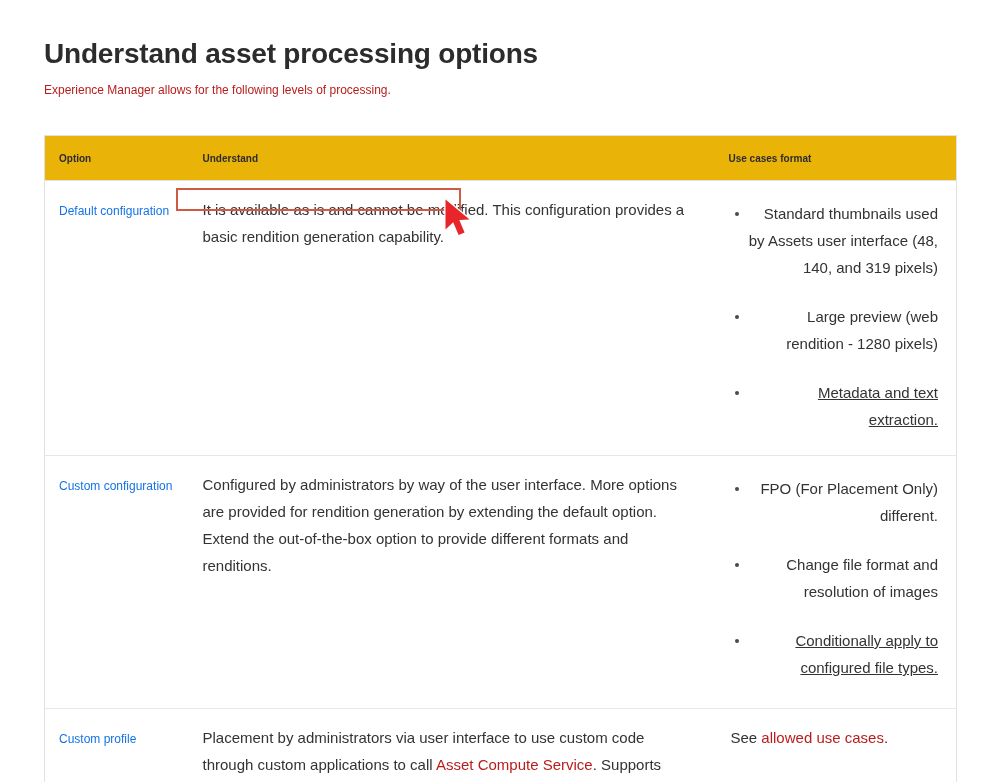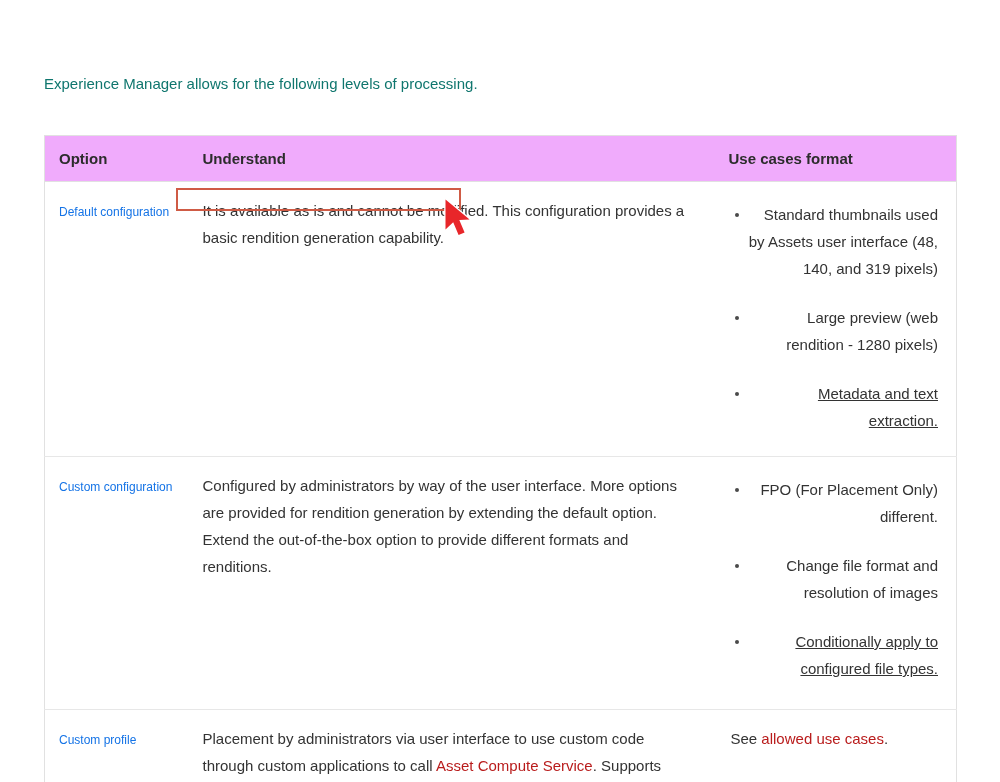--- a/index.html
+++ b/index.html
@@ -31,24 +31,24 @@
     font-weight: 700;
     letter-spacing: -0.2px;
     color: #2c2c2c;
     line-height: 38px;
     white-space: nowrap;
   }
 
   .page-intro {
     position: absolute;
     left: 44px;
-    top: 58px;
-    font-size: 15px;
+    top: 67px;
+    font-size: 12px;
     font-weight: 400;
-    color: #0f766e;
+    color: #b91c1c;
     line-height: 22px;
     white-space: nowrap;
   }
 
   
   .table-wrap {
     position: absolute;
     left: 44px;
     top: 135px;
     width: 912px;
@@ -61,23 +61,23 @@
     border-left: 1px solid #e1e1e1;
     border-right: 1px solid #e1e1e1;
     border-top: 1px solid #e1e1e1;
   }
 
   table.proc-table col.c-option { width: 138px; }
   table.proc-table col.c-desc   { width: 526px; }
   table.proc-table col.c-use    { width: 248px; }
 
   table.proc-table thead th {
-    background: #f0abfc;
+    background: #eab308;
     text-align: left;
-    font-size: 15px;
+    font-size: 10px;
     font-weight: 700;
     color: #2c2c2c;
     padding: 14px 14px 14px 14px;
     border-bottom: 1px solid #e1e1e1;
     vertical-align: middle;
     height: 16px;
   }
   table.proc-table thead th.th-option { padding-left: 14px; }
   table.proc-table thead th.th-desc   { padding-left: 20px; }
   table.proc-table thead th.th-use    { padding-left: 20px; }
@@ -163,20 +163,21 @@
     width: 42px;
     height: 44px;
     pointer-events: none;
   }
 </style>
 </head>
 <body>
 
 <div class="page">
 
+  <h1 class="page-title">Understand asset processing options</h1>
 
   <p class="page-intro">Experience Manager allows for the following levels of processing.</p>
 
   <div class="table-wrap">
     <table class="proc-table">
       <colgroup>
         <col class="c-option">
         <col class="c-desc">
         <col class="c-use">
       </colgroup>

